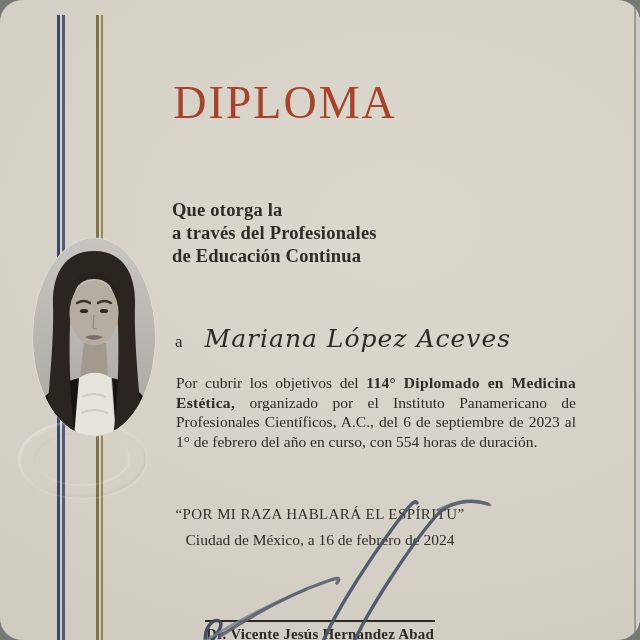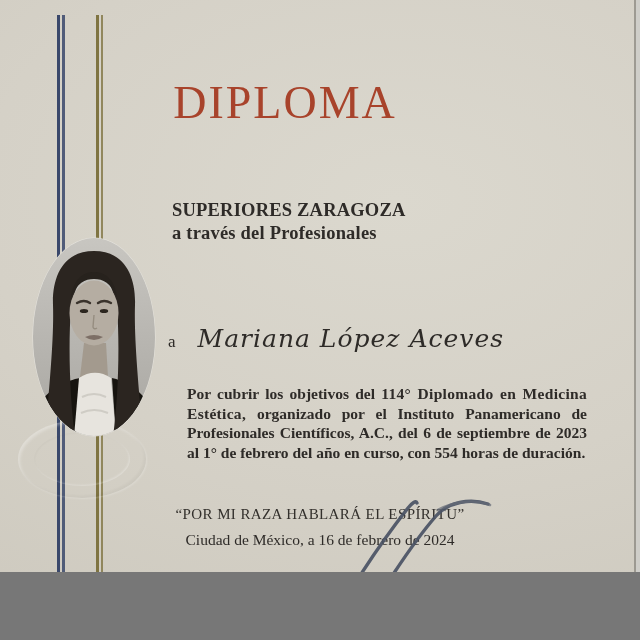--- a/index.html
+++ b/index.html
@@ -1,18 +1,18 @@
 <!DOCTYPE html>
 <html style="--title-red: #a8432b; --ink-text: #2e2b28; --line-blue: #3a486b; --line-gold: #7f7442; --signature-ink: #4a5264; --paper: #d5d1c7;"><head>
 <meta charset="utf-8">
 <style>
   html,body{margin:0;padding:0;background:#777;}
-  .stage{position:relative;width:640px;height:572px;overflow:hidden;
+  .stage{position:relative;width:640px;height:640px;overflow:hidden;
          font-family:"Liberation Serif","DejaVu Serif",serif;
-         background:radial-gradient(130% 95% at 62% 35%, #dbd8ce 0%, #d5d1c7 50%, #ccc8bd 100%);}
+         background:radial-gradient(130% 95% at 62% 35%, #dbd8ce 0%, #d5d1c7 50%, #ccc8bd 100%);border-radius:22px;}
   
   .vline{position:absolute;top:15px;bottom:0;width:3px;}
   .vline-blue-l{left:57px;background:var(--line-blue,#3a486b);}
   .vline-blue-r{left:62px;background:var(--line-blue,#3a486b);opacity:.85;}
   .vline-gold-l{left:96px;width:3px;background:var(--line-gold,#7f7442);}
   .vline-gold-r{left:101px;width:2px;background:var(--line-gold,#7f7442);opacity:.8;}
   
   .emboss{position:absolute;left:18px;top:420px;width:128px;height:78px;border-radius:50%;
           box-shadow:inset 2px 2px 3px rgba(255,255,255,.55), inset -2px -2px 3px rgba(0,0,0,.07),
                      1px 1px 2px rgba(255,255,255,.35);opacity:.55;}
@@ -21,26 +21,26 @@
   
   .photo{position:absolute;left:32px;top:237px;width:124px;height:200px;}
   
   .paper-edge{position:absolute;right:4px;top:0;bottom:0;width:2px;background:#8e8c84;opacity:.8;}
   .paper-edge-light{position:absolute;right:0;top:0;bottom:0;width:4px;background:#cfcec9;}
   
   .title{position:absolute;left:105px;top:76px;width:360px;margin:0;text-align:center;
          font-size:46px;font-weight:400;letter-spacing:2px;color:var(--title-red,#a8432b);}
   .issuer{position:absolute;left:172px;top:199px;font-size:18.5px;font-weight:700;
           color:#2e2b28;line-height:23px;letter-spacing:.2px;}
-  .recipient{position:absolute;left:168px;top:324px;color:#2e2b28;}
+  .recipient{position:absolute;left:175px;top:324px;color:#2e2b28;}
   .recipient .prefix{font-size:17px;}
   .recipient .name{font-family:"DejaVu Serif",serif;font-style:italic;font-size:25px;
                    letter-spacing:1px;margin-left:22px;}
-  .bodytext{position:absolute;left:172px;top:369px;width:400px;margin:15px;font-size:15.5px;
-            line-height:19.5px;color:#2e2b28;text-align:justify;font-weight:bold;}
+  .bodytext{position:absolute;left:172px;top:369px;width:400px;margin:4px;font-size:15.5px;
+            line-height:19.5px;color:#2e2b28;text-align:justify;}
   .bodytext b{letter-spacing:.3px;}
   .motto{position:absolute;left:150px;top:506px;width:340px;text-align:center;font-size:15px;
          letter-spacing:.4px;color:#33302c;}
   .dateline{position:absolute;left:150px;top:531px;width:340px;text-align:center;
             font-size:15.5px;color:#2e2b28;}
   .sigline{position:absolute;left:205px;top:620px;width:230px;height:2px;background:#2b2926;}
   .signer{position:absolute;left:150px;top:626px;width:340px;text-align:center;
           font-size:15px;font-weight:700;color:#2b2926;letter-spacing:.2px;}
   .signature{position:absolute;left:170px;top:470px;width:340px;height:175px;pointer-events:none;}
 </style>
@@ -83,22 +83,23 @@
       <ellipse cx="52" cy="74" rx="4.2" ry="2.1" fill="#2c261f"></ellipse>
       <ellipse cx="72" cy="74" rx="4.2" ry="2.1" fill="#2c261f"></ellipse>
       <path d="M62,78 L61,90 Q62,93 65,91" stroke="#968d80" stroke-width="1.4" fill="none"></path>
       <path d="M53,100 Q62,96 71,100 Q62,106 53,100 Z" fill="#7d6f66"></path>
     </g>
   </svg>
 
   <h1 class="title">DIPLOMA</h1>
 
   <div class="issuer">
-    <div>SUPERIORES ZARAGOZA</div>
+    <div>Que otorga la</div>
     <div>a través del Profesionales</div>
+    <div>de Educación Continua</div>
   </div>
 
   <div class="recipient">
     <span class="prefix">a</span><span class="name">Mariana López Aceves</span>
   </div>
 
   <p class="bodytext"><span>Por cubrir los objetivos del </span><b>114° Diplomado en Medicina Estética,</b><span> organizado por el Instituto Panamericano de Profesionales Científicos, A.C., del 6 de septiembre de 2023 al 1° de febrero del año en curso, con 554 horas de duración.</span></p>
 
   <div class="motto">“POR MI RAZA HABLARÁ EL ESPÍRITU”</div>
   <div class="dateline">Ciudad de México, a 16 de febrero de 2024</div>

